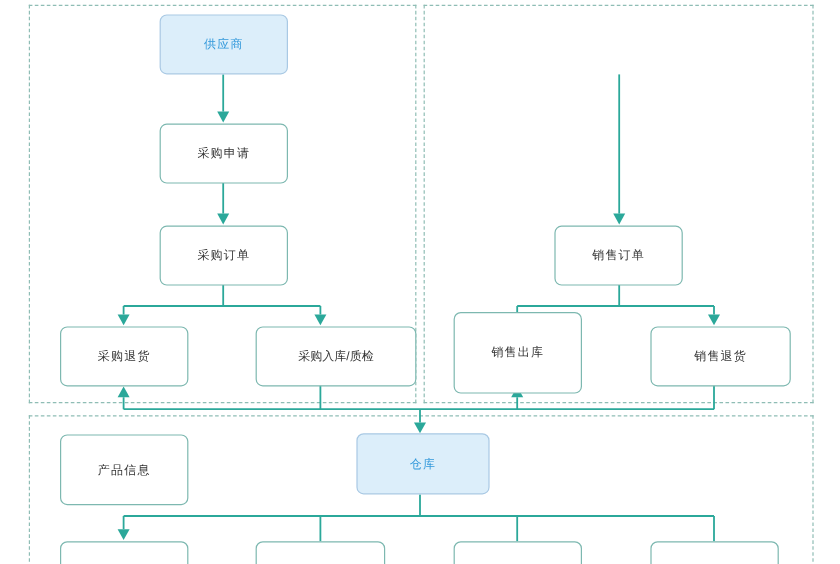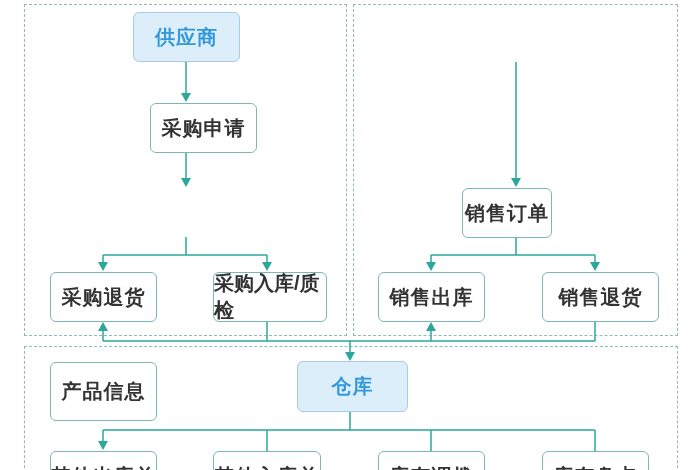--- a/index.html
+++ b/index.html
@@ -10,21 +10,21 @@
   }
   .container{
     position:absolute;border:1px dashed var(--container-border,#8fbdb5);
     background:transparent;
   }
   .node{
     position:absolute;box-sizing:border-box;
     border:1px solid var(--node-border,#7db8b0);
     border-radius:6px;background:#fff;
     display:flex;align-items:center;justify-content:center;
-    font-size:20px;font-weight:700;letter-spacing:1px;
+    font-size:10px;font-weight:400;letter-spacing:1px;
     color:var(--node-text,#333);
     z-index:3;
   }
   .node.entity{
     background:var(--entity-fill,#dceefa);
     border-color:var(--entity-border,#a9c9e4);
     color:var(--entity-text,#3399db);
   }
   #edges{position:absolute;left:0;top:0;z-index:2;pointer-events:none;}
   #edges path{stroke:var(--line,#2ba89a);stroke-width:1.5;fill:none;}
@@ -68,26 +68,27 @@
       <polygon points="426,331 436,331 431,322"></polygon>
       <polygon points="345,352 355,352 350,361"></polygon>
     </g>
     <g>
       <path d="M350,412 L350,430 M103,430 L595,430 M103,430 L103,441 M267,430 L267,451 M431,430 L431,451 M595,430 L595,451"></path>
       <polygon points="98,441 108,441 103,450"></polygon>
     </g>
   </svg>
 
   <div class="node entity" style="left:133px;top:12px;width:107px;height:50px">供应商</div>
-  <div class="node" style="left:150px;top:103px;width:107px;height:50px">采购申请</div>
+  <div class="node" style="left:133px;top:103px;width:107px;height:50px">采购申请</div>
+  <div class="node" style="left:133px;top:188px;width:107px;height:50px">采购订单</div>
   <div class="node" style="left:50px;top:272px;width:107px;height:50px">采购退货</div>
-  <div class="node" style="left:213px;top:272px;width:114px;height:50px;letter-spacing:0">采购入库/质检</div>
+  <div class="node" style="left:213px;top:272px;width:134px;height:50px;letter-spacing:0">采购入库/质检</div>
 
-  <div class="node" style="left:462px;top:188px;width:90px;height:50px">销售订单</div>
-  <div class="node" style="left:378px;top:272px;width:107px;height:50px">销售出库</div>
+  <div class="node" style="left:462px;top:188px;width:107px;height:50px">销售订单</div>
+  <div class="node" style="left:378px;top:260px;width:107px;height:68px">销售出库</div>
   <div class="node" style="left:542px;top:272px;width:117px;height:50px">销售退货</div>
 
   <div class="node" style="left:50px;top:362px;width:107px;height:59px">产品信息</div>
   <div class="node entity" style="left:297px;top:361px;width:111px;height:51px">仓库</div>
 
   <div class="node" style="left:50px;top:451px;width:107px;height:50px">其他出库单</div>
   <div class="node" style="left:213px;top:451px;width:108px;height:50px">其他入库单</div>
   <div class="node" style="left:378px;top:451px;width:107px;height:50px">库存调拨</div>
   <div class="node" style="left:542px;top:451px;width:107px;height:50px">库存盘点</div>
 

